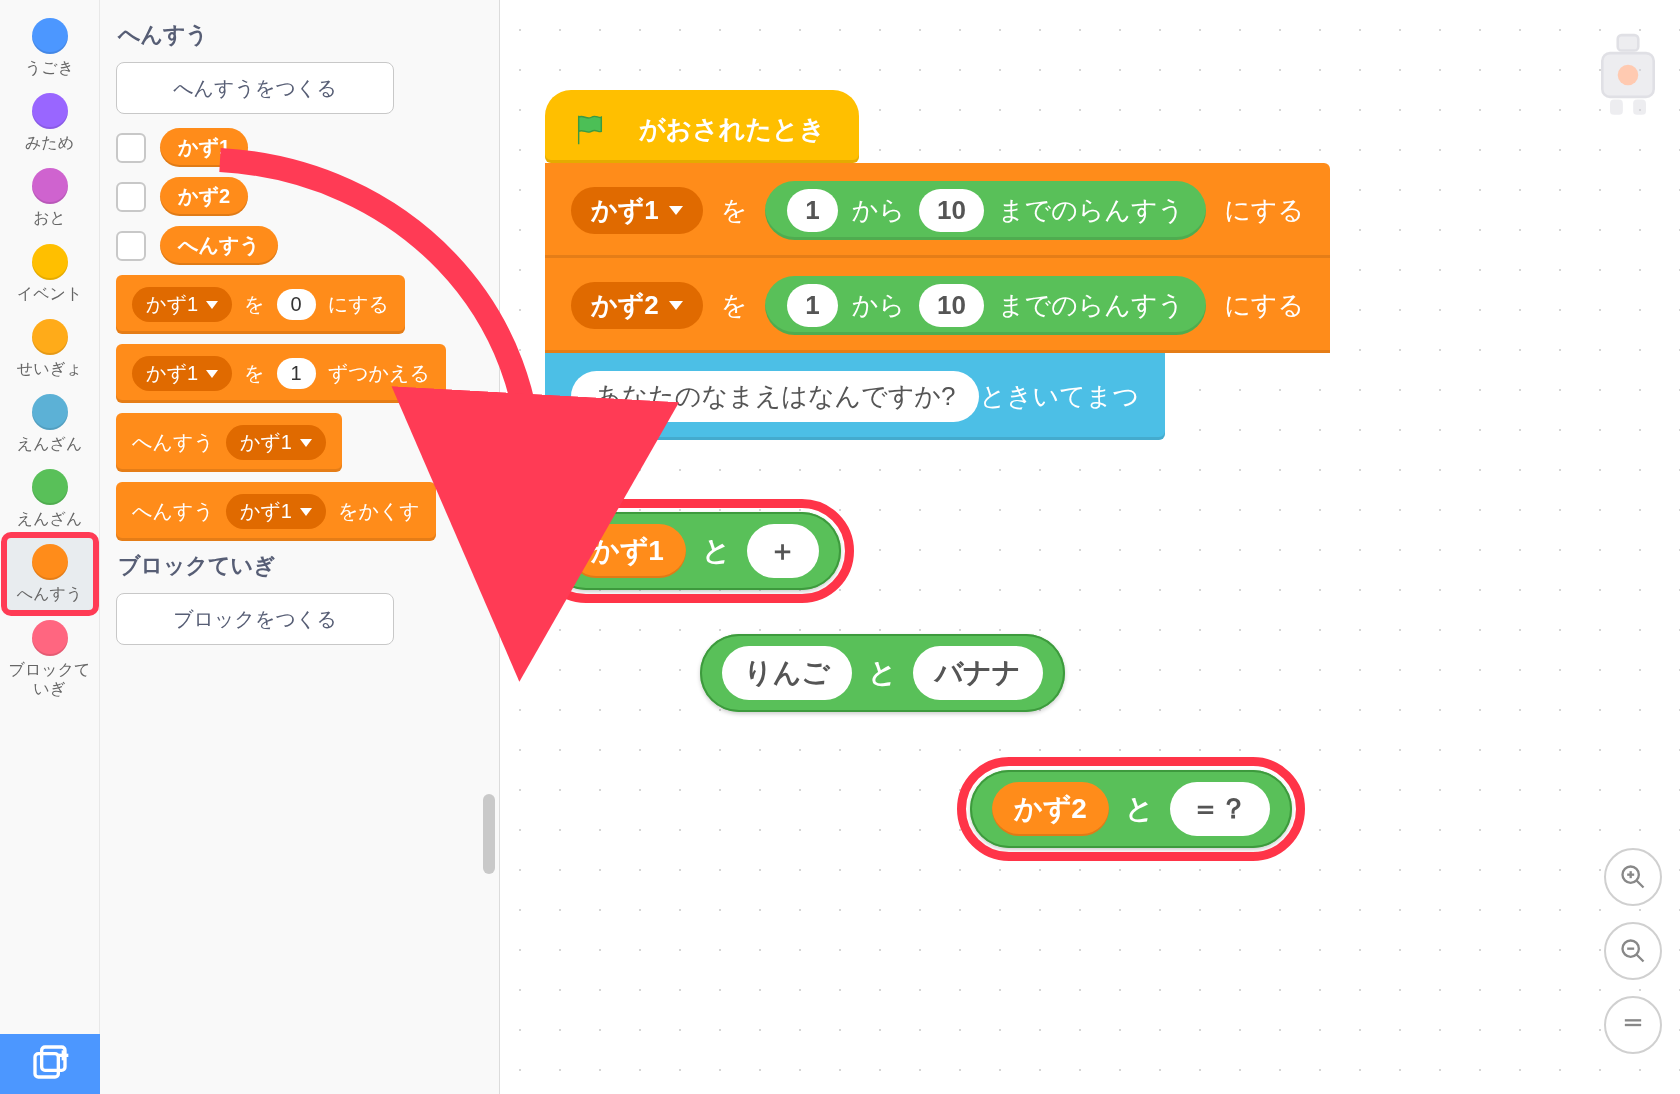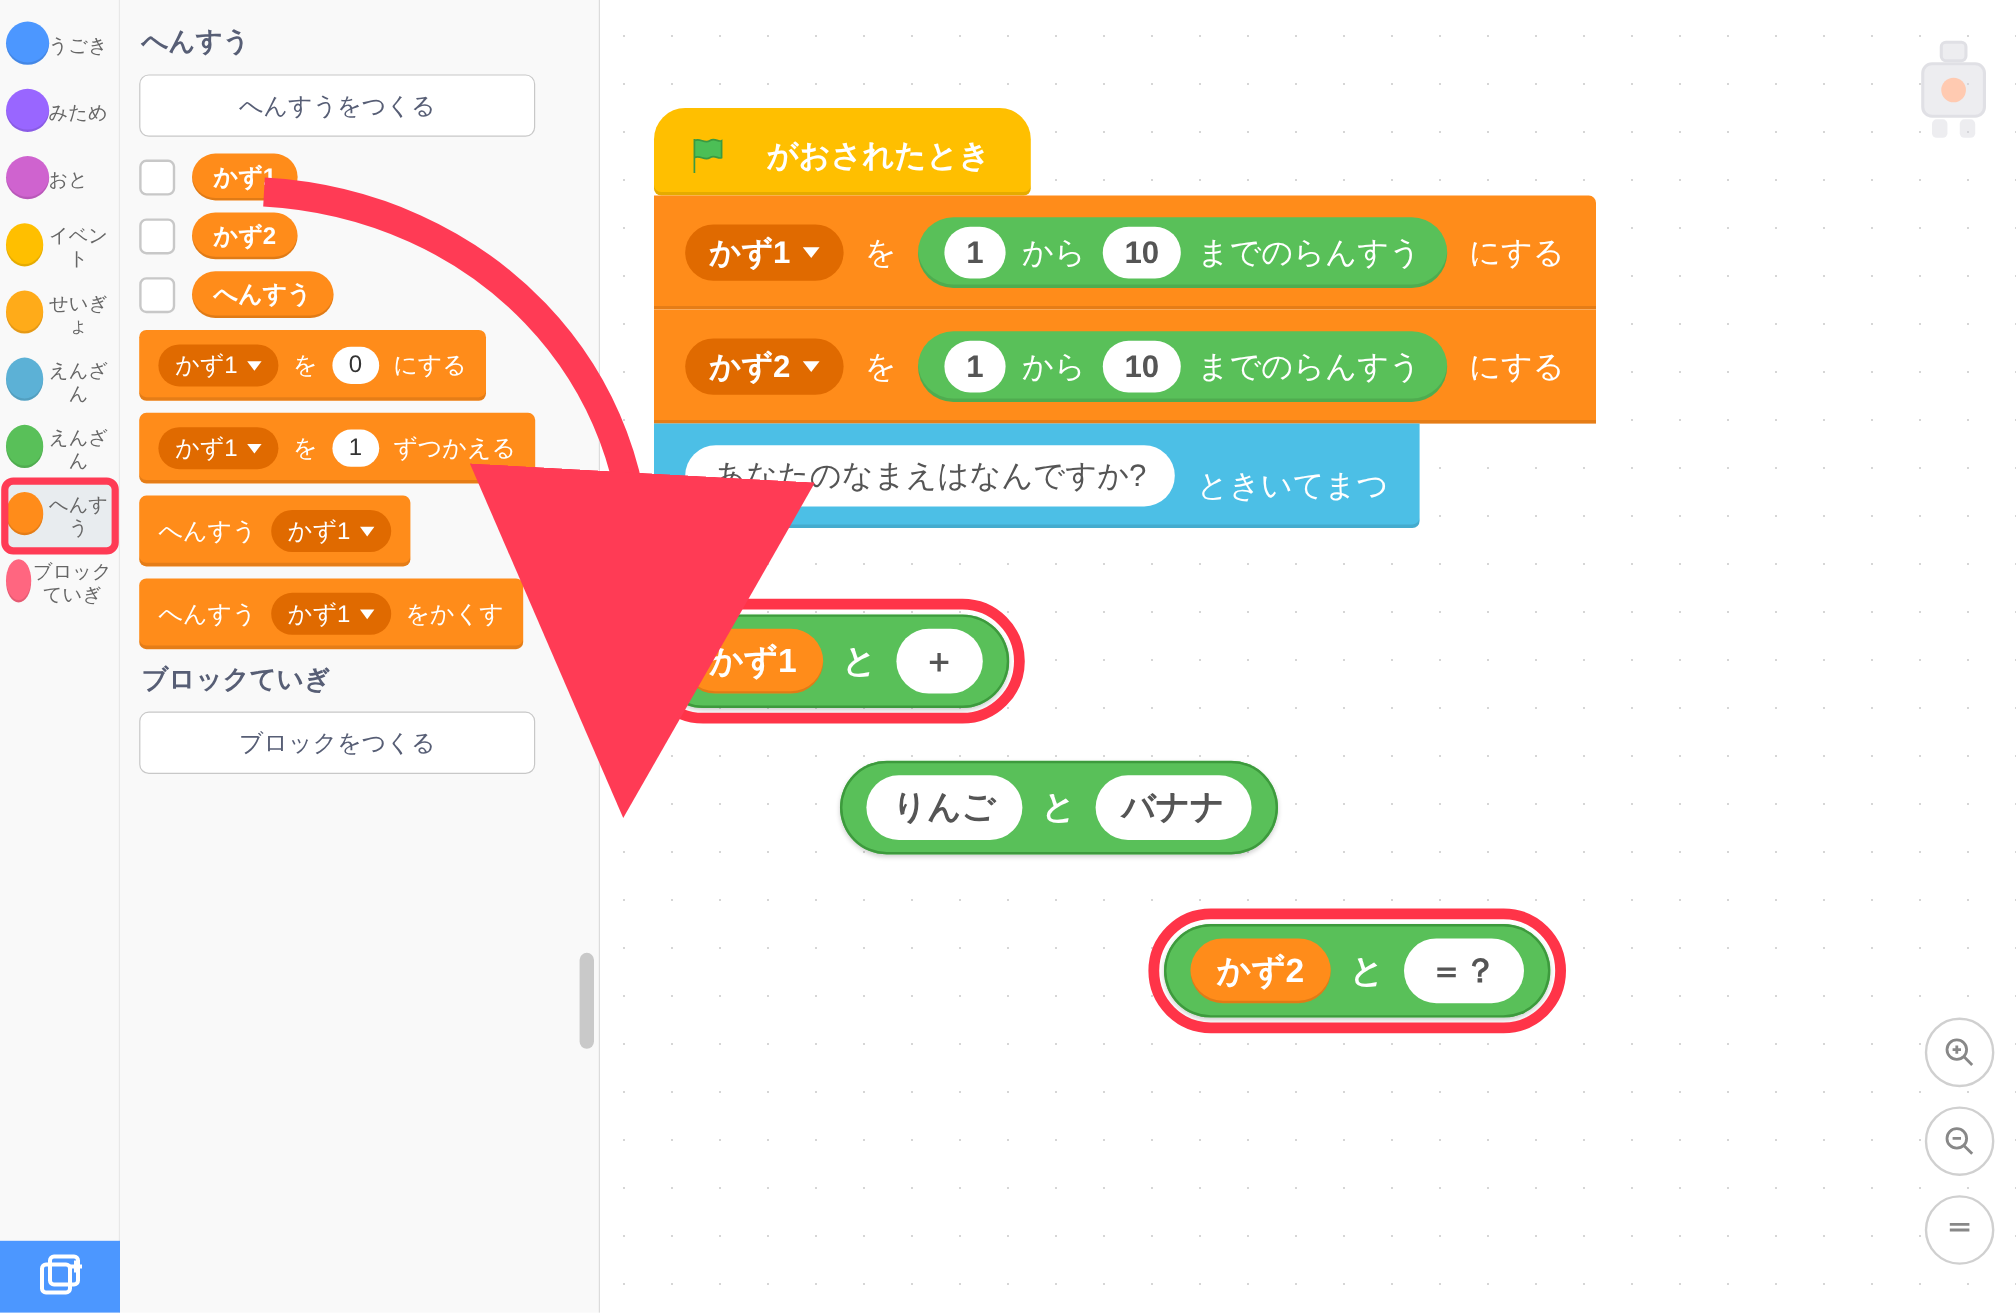--- a/index.html
+++ b/index.html
@@ -1,31 +1,31 @@
 <!DOCTYPE html>
 <html><head>
 <meta charset="utf-8">
 <style>
   * { box-sizing: border-box; margin: 0; padding: 0; }
   html, body { width: 1680px; height: 1094px; font-family: "Hiragino Kaku Gothic ProN", "Meiryo", sans-serif; overflow: hidden; background: #fff; }
   body { display: flex; }
 
   
   .category-rail { width: 100px; background: #f9f9f9; border-right: 1px solid #e8e8e8; display: flex; flex-direction: column; align-items: center; padding-top: 10px; }
-  .category { width: 90px; display: flex; align-items: center; padding: 8px 0 6px 0; cursor: pointer; border-radius: 6px; }
+  .category { width: 90px; display: flex; flex-direction: column; align-items: center; padding: 8px 0 6px 0; cursor: pointer; border-radius: 6px; font-family: Liberation Mono, monospace; }
   .category .dot { width: 36px; height: 36px; border-radius: 50%; margin-bottom: 6px; box-shadow: inset 0 -2px 0 rgba(0,0,0,0.1); }
   .category .lbl { font-size: 16px; color: #666; text-align: center; line-height: 1.2; }
   .category.selected { outline: 6px solid #ff3b55; outline-offset: -2px; background: #e8ecef; }
   .extension-btn { margin-top: auto; width: 100px; height: 60px; background: #4C97FF; display: flex; align-items: flex-start; justify-content: center; color: #fff; padding-top: 8px; }
   .extension-btn svg { width: 40px; height: 40px; }
 
   
   .palette { width: 400px; background: #f9f9f9; border-right: 1px solid #dcdcdc; padding: 16px 12px; position: relative; }
   .palette h2 { font-size: 22px; font-weight: 700; color: #575E75; margin: 4px 0 12px 6px; }
-  .make-btn { width: 330px; height: 52px; border: 1px solid #c8c8c8; background: #fff; border-radius: 8px; font-size: 20px; color: #575E75; display: flex; align-items: center; justify-content: center; margin: 0 0 14px 4px; cursor: pointer; }
+  .make-btn { width: 278px; height: 52px; border: 1px solid #c8c8c8; background: #fff; border-radius: 8px; font-size: 20px; color: #575E75; display: flex; align-items: center; justify-content: center; margin: 0 0 14px 4px; cursor: pointer; }
   .var-row { display: flex; align-items: center; gap: 14px; margin: 10px 0 10px 4px; }
   .var-check { width: 30px; height: 30px; border: 2px solid #c8c8c8; border-radius: 6px; background: #fff; }
   .var-pill { background: #FF8C1A; color: #fff; font-size: 20px; font-weight: 600; padding: 6px 18px; border-radius: 999px; box-shadow: inset 0 -2px 0 rgba(0,0,0,0.12); }
   .stack-block { background: #FF8C1A; color: #fff; border-radius: 6px; padding: 12px 16px; margin: 10px 0 10px 4px; display: flex; align-items: center; gap: 12px; font-size: 20px; font-weight: 500; box-shadow: inset 0 -3px 0 rgba(0,0,0,0.1); width: fit-content; }
   .stack-block .dd { background: #E06A00; padding: 4px 14px; border-radius: 999px; display: inline-flex; align-items: center; gap: 8px; }
   .stack-block .dd .tri { width: 0; height: 0; border-left: 6px solid transparent; border-right: 6px solid transparent; border-top: 8px solid #fff; }
   .stack-block .slot { background: #fff; color: #333; padding: 4px 14px; border-radius: 999px; min-width: 24px; text-align: center; }
   .scrollbar { position: absolute; right: 4px; bottom: 220px; width: 12px; height: 80px; background: #c9c9c9; border-radius: 6px; }
 
   
@@ -45,21 +45,21 @@
   
   .script-stack { position: absolute; left: 45px; top: 90px; }
   .hat { background: #FFBF00; color: #fff; font-size: 26px; font-weight: 600; border-radius: 26px 26px 6px 6px; padding: 22px 34px 16px 28px; display: flex; align-items: center; gap: 32px; width: fit-content; box-shadow: inset 0 -3px 0 rgba(0,0,0,0.1); }
   .flag-icon { width: 34px; height: 34px; }
   .setvar-block { background: #FF8C1A; color: #fff; font-size: 26px; font-weight: 500; padding: 18px 26px; display: flex; align-items: center; gap: 18px; width: fit-content; box-shadow: inset 0 -3px 0 rgba(0,0,0,0.1); }
   .setvar-block.first { border-radius: 0 6px 0 0; }
   .setvar-block .dd2 { background: #E06A00; padding: 6px 20px; border-radius: 999px; display: inline-flex; align-items: center; gap: 10px; font-weight: 600; }
   .setvar-block .dd2 .tri { width: 0; height: 0; border-left: 7px solid transparent; border-right: 7px solid transparent; border-top: 9px solid #fff; }
   .rand-reporter { background: #59C059; border-radius: 999px; padding: 8px 22px; display: inline-flex; align-items: center; gap: 14px; box-shadow: inset 0 -3px 0 rgba(0,0,0,0.1); }
   .rand-reporter .num-slot { background: #fff; color: #555; padding: 6px 18px; border-radius: 999px; font-weight: 600; }
-  .ask-block { background: #4CBFE6; color: #fff; font-size: 26px; font-weight: 500; padding: 18px 26px; display: flex; align-items: flex-end; gap: 18px; width: fit-content; border-radius: 0 0 6px 6px; box-shadow: inset 0 -3px 0 rgba(0,0,0,0.1); }
+  .ask-block { background: #4CBFE6; color: #fff; font-size: 26px; font-weight: 500; padding: 18px 26px; display: flex; align-items: center; width: fit-content; border-radius: 0 0 6px 6px; box-shadow: inset 0 -3px 0 rgba(0,0,0,0.1); }
   .ask-block .text-slot { background: #fff; color: #555; padding: 8px 24px; border-radius: 999px; font-weight: 500; }
 
   
   .join-block { background: #59C059; border-radius: 999px; padding: 12px 22px; display: inline-flex; align-items: center; gap: 16px; color: #fff; font-size: 28px; font-weight: 600; box-shadow: 0 0 0 2px #3D9A3D inset, 0 2px 4px rgba(0,0,0,0.2); position: absolute; }
   .join-block .slot-pill-orange { background: #FF8C1A; color: #fff; padding: 8px 22px; border-radius: 999px; box-shadow: inset 0 -2px 0 rgba(0,0,0,0.12); }
   .join-block .slot-pill-white { background: #fff; color: #555; padding: 8px 22px; border-radius: 999px; min-width: 30px; text-align: center; }
   .red-box { outline: 9px solid #ff3448; outline-offset: 4px; }
 
   
   .arrow-svg { position: absolute; left: 0; top: 0; pointer-events: none; }

